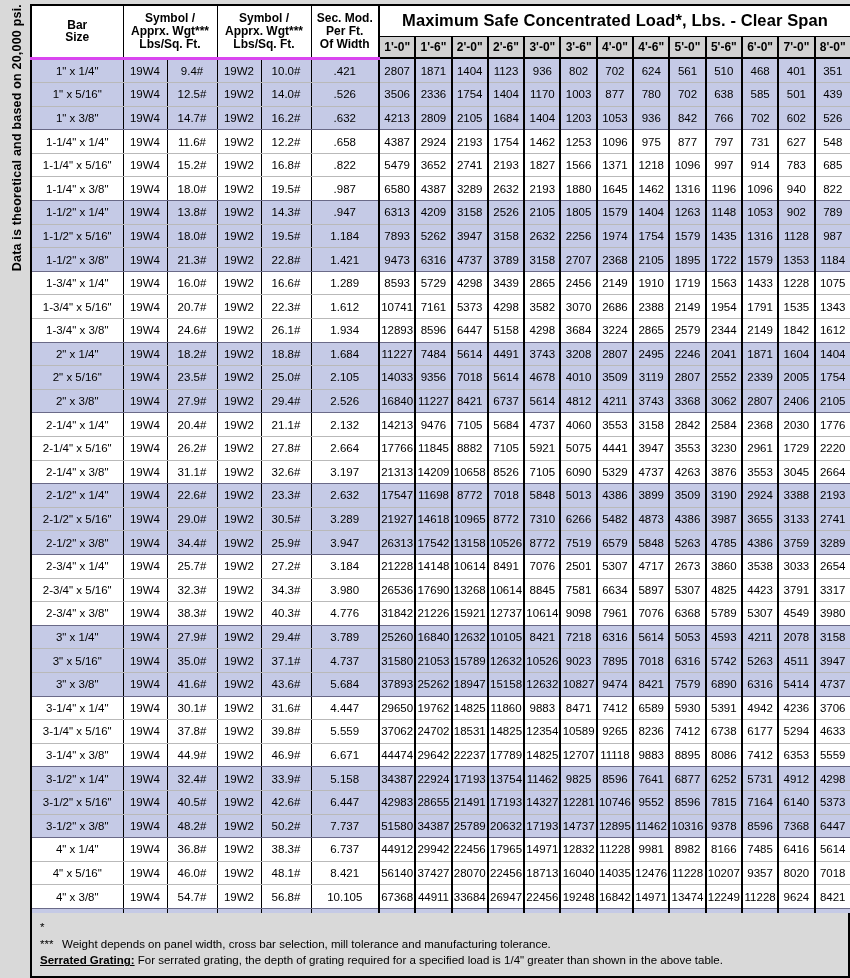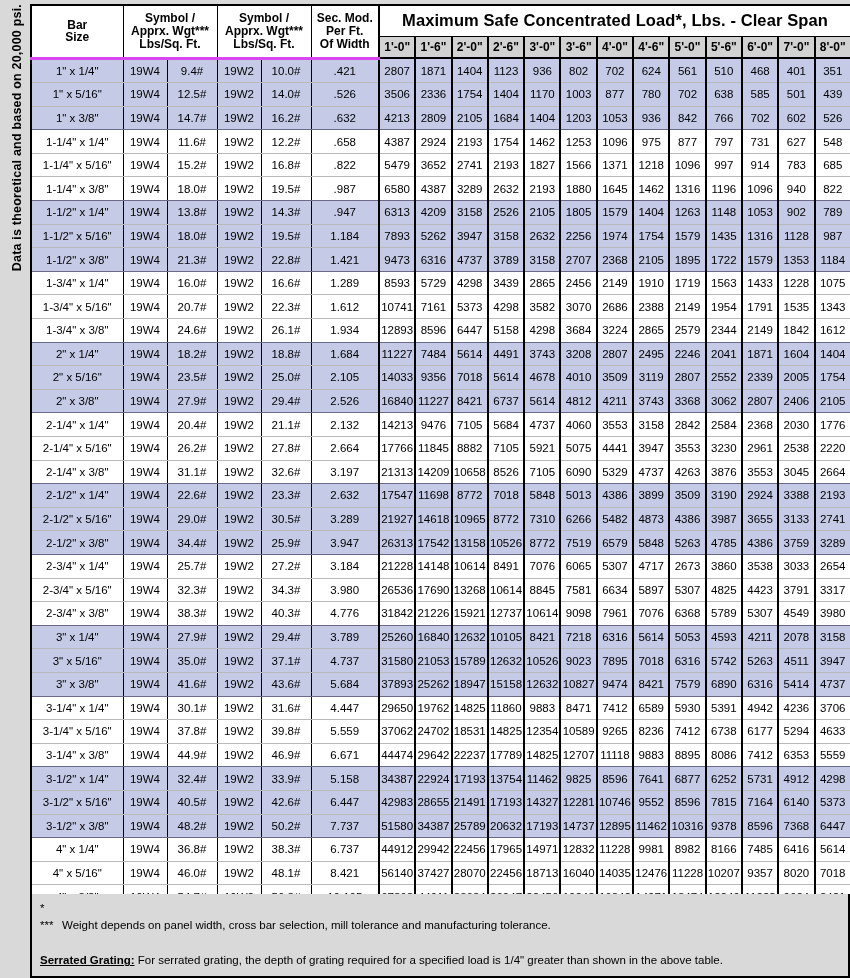--- a/index.html
+++ b/index.html
@@ -124,21 +124,21 @@
     line-height:1.45;
     display:flex;
     gap:6px;
   }
   .note .mark{
     display:inline-block;
     min-width:16px;
     font-weight:normal;
   }
   .note.serrated{
-    margin-top:19px;
+    margin-top:0;
     display:block;
   }
   .note.serrated b{
     text-decoration:underline;
     font-weight:bold;
   }
 </style>
 </head>
 <body>
 
@@ -548,21 +548,21 @@
               <td class="load sep-strong">11845</td>
               <td class="load sep-strong">8882</td>
               <td class="load sep-strong">7105</td>
               <td class="load sep-strong">5921</td>
               <td class="load sep-strong">5075</td>
               <td class="load sep-strong">4441</td>
               <td class="load sep-strong">3947</td>
               <td class="load sep-strong">3553</td>
               <td class="load sep-strong">3230</td>
               <td class="load sep-strong">2961</td>
-              <td class="load sep-strong">2538</td>
+              <td class="load sep-strong">1729</td>
               <td class="load">2220</td>
             </tr>
             <tr class="plain grp-end">
               <td class="barsize">2-1/4" x 3/8"</td>
               <td class="sym">19W4</td>
               <td class="sym">31.1#</td>
               <td class="sym">19W2</td>
               <td class="sym">32.6#</td>
               <td class="secmod sep-strong">3.197</td>
               <td class="load sep-strong">21313</td>
@@ -647,21 +647,21 @@
               <td class="sym">19W4</td>
               <td class="sym">25.7#</td>
               <td class="sym">19W2</td>
               <td class="sym">27.2#</td>
               <td class="secmod sep-strong">3.184</td>
               <td class="load sep-strong">21228</td>
               <td class="load sep-strong">14148</td>
               <td class="load sep-strong">10614</td>
               <td class="load sep-strong">8491</td>
               <td class="load sep-strong">7076</td>
-              <td class="load sep-strong">6065</td>
+              <td class="load sep-strong">2501</td>
               <td class="load sep-strong">5307</td>
               <td class="load sep-strong">4717</td>
               <td class="load sep-strong">2673</td>
               <td class="load sep-strong">3860</td>
               <td class="load sep-strong">3538</td>
               <td class="load sep-strong">3033</td>
               <td class="load">2654</td>
             </tr>
             <tr class="plain">
               <td class="barsize">2-3/4" x 5/16"</td>

